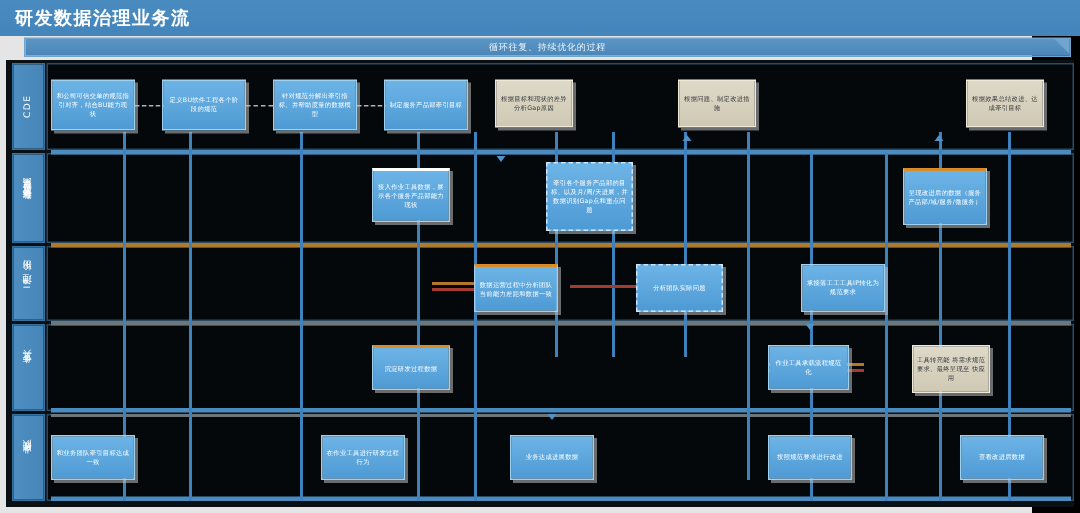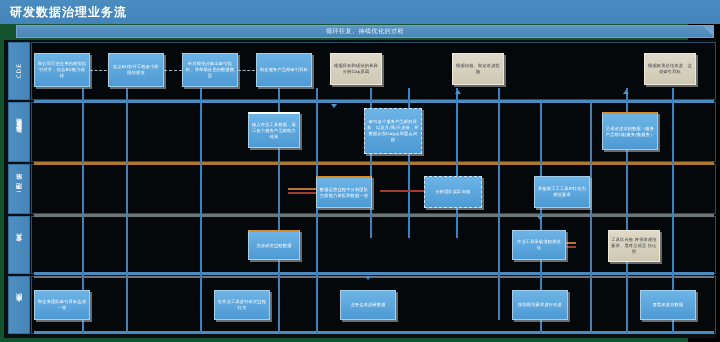--- a/index.html
+++ b/index.html
@@ -1,18 +1,18 @@
 <!DOCTYPE html>
 <html><head>
 <meta charset="utf-8">
 <style>
   html,body{margin:0;padding:0;background:#000;}
   body{width:720px;height:342px;overflow:hidden;
        font-family:"DejaVu Sans","Liberation Sans",sans-serif;}
-  #root{position:relative;width:688px;height:342px;background:#14532d;}
+  #root{position:relative;width:688px;height:342px;background:#e5e5e5;}
 
   
   .titlebar{position:absolute;left:0;top:0;width:720px;height:24px;
             background:linear-gradient(180deg,#4a8cc0 0%,#4385ba 100%);}
   .titlebar .t{position:absolute;left:10px;top:4px;font-size:12px;color:#fff;
                letter-spacing:1px;font-weight:bold;}
 
   
   .banner{position:absolute;left:16px;top:25px;width:698px;height:13px;
           background:linear-gradient(180deg,#5b95c4 0%,#4a86b8 100%);

